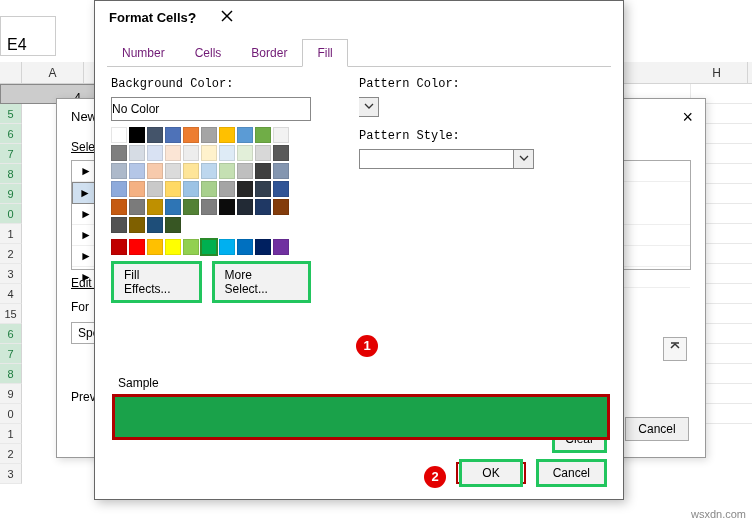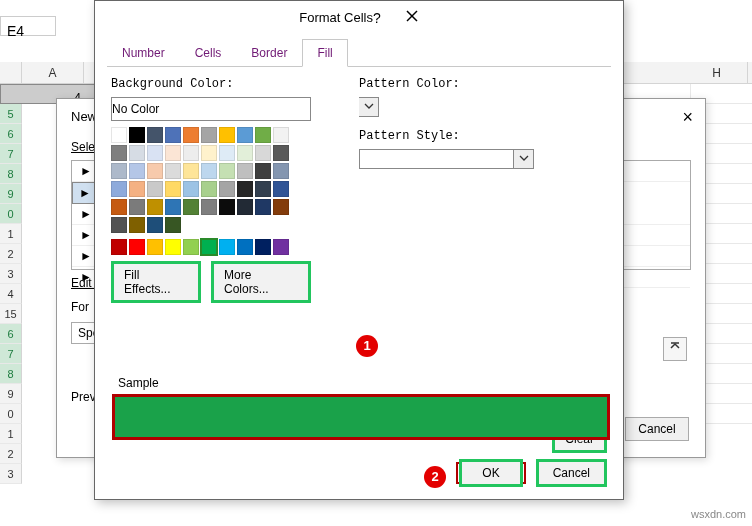--- a/index.html
+++ b/index.html
@@ -1,20 +1,20 @@
 <!DOCTYPE html>
 <html><head>
 <meta charset="utf-8">
 <style>
 * { box-sizing: border-box; font-family: 'Segoe UI', Tahoma, sans-serif; }
 body { margin: 0; width: 752px; height: 526px; background: #fff; overflow: hidden; position: relative; font-size: 12px; }
 
 
 .sheet-bg { position: absolute; inset: 0; background: #fff; }
-.name-box { position: absolute; top: 16px; left: 0; width: 56px; height: 20px; border: 1px solid #ccc; padding: 6px 6px; background: #fff; font-size: 14px; }
+.name-box { position: absolute; top: 16px; left: 0; width: 56px; height: 20px; border: 1px solid #ccc; padding: 19px 6px; background: #fff; font-size: 16px; }
 .columns { position: absolute; top: 62px; left: 0; right: 0; height: 22px; background: #f3f3f3; border-bottom: 1px solid #d4d4d4; display: flex; }
 .col-h { width: 62px; text-align: center; line-height: 22px; border-right: 1px solid #d4d4d4; font-size: 12px; color: #333; }
 .col-h.small { width: 22px; }
 .col-h.H { position: absolute; right: 4px; width: 62px; }
 .rows { position: absolute; top: 84px; left: 0; width: 22px; }
 .row-h { height: 20px; text-align: center; line-height: 20px; border-bottom: 1px solid #e8e8e8; border-right: 1px solid #d4d4d4; background: #f3f3f3; font-size: 11px; color: #333; }
 .row-h.sel { background: #ccc; color: #000; }
 .row-h.green { background: #cfe8d7; color: #1e7c3f; }
 
 
@@ -26,21 +26,21 @@
 .nd-item { padding: 3px 8px; font-size: 12px; border-bottom: 1px solid #eee; }
 .nd-item.sel { background: #d0e0f0; }
 .nd-fields { margin: 10px 14px; }
 .nd-field-row { display: flex; align-items: center; gap: 8px; margin-bottom: 8px; }
 .nd-input { border: 1px solid #aaa; padding: 3px 6px; width: 280px; background: #fff; }
 .or-btn { position: absolute; width: 64px; height: 24px; border: 1px solid #aaa; background: #f0f0f0; text-align: center; line-height: 22px; font-size: 12px; cursor: pointer; }
 .up-arrow { position: absolute; width: 24px; height: 24px; border: 1px solid #aaa; background: #f6f6f6; text-align: center; line-height: 20px; }
 
 
 .fc-dialog { position: absolute; top: 0; left: 94px; width: 530px; height: 500px; background: #fff; border: 1px solid #666; box-shadow: 3px 3px 10px rgba(0,0,0,.25); }
-.fc-titlebar { display: flex; justify-content: center; align-items: center; padding: 8px 14px; font-size: 13px; }
+.fc-titlebar { display: flex; justify-content: flex-start; align-items: center; padding: 8px 14px; font-size: 13px; font-weight: bold; }
 .fc-title { font-size: 13px; }
 .fc-tbtns { display: flex; gap: 24px; align-items: center; }
 .fc-help { font-size: 14px; cursor: pointer; }
 .fc-close { cursor: pointer; }
 .fc-close svg { width: 14px; height: 14px; }
 
 .fc-tabs { display: flex; border-bottom: 1px solid #c8c8c8; margin: 4px 12px 0; }
 .fc-tab { padding: 6px 14px; font-size: 12px; color: #701a75; cursor: pointer; border: 1px solid transparent; border-bottom: none; position: relative; top: 1px; }
 .fc-tab.active { background: #fff; border-color: #c8c8c8; border-bottom: 1px solid #fff; }
 
@@ -252,21 +252,21 @@
           <div class="sw" style="background: rgb(255, 255, 0);"></div>
           <div class="sw" style="background: rgb(146, 208, 80);"></div>
           <div class="sw selected" style="background: rgb(0, 176, 80);"></div>
           <div class="sw" style="background: rgb(0, 176, 240);"></div>
           <div class="sw" style="background: rgb(0, 112, 192);"></div>
           <div class="sw" style="background: rgb(0, 32, 96);"></div>
           <div class="sw" style="background: rgb(112, 48, 160);"></div>
         </div>
       <div class="btn-row">
         <div class="dlg-btn">Fill Effects...</div>
-        <div class="dlg-btn">More Colors...</div>
+        <div class="dlg-btn">More Select...</div>
       </div>
     </div>
     <div class="fc-right">
       <span class="lbl">Pattern Color:</span>
       <div class="sel-row">
         <div class="sel-btn">
           <svg width="10" height="10" viewBox="0 0 10 10">
               <path d="M1 3 L5 7 L9 3" stroke="#333" fill="none" stroke-width="1.3"></path>
             </svg>
         </div>

